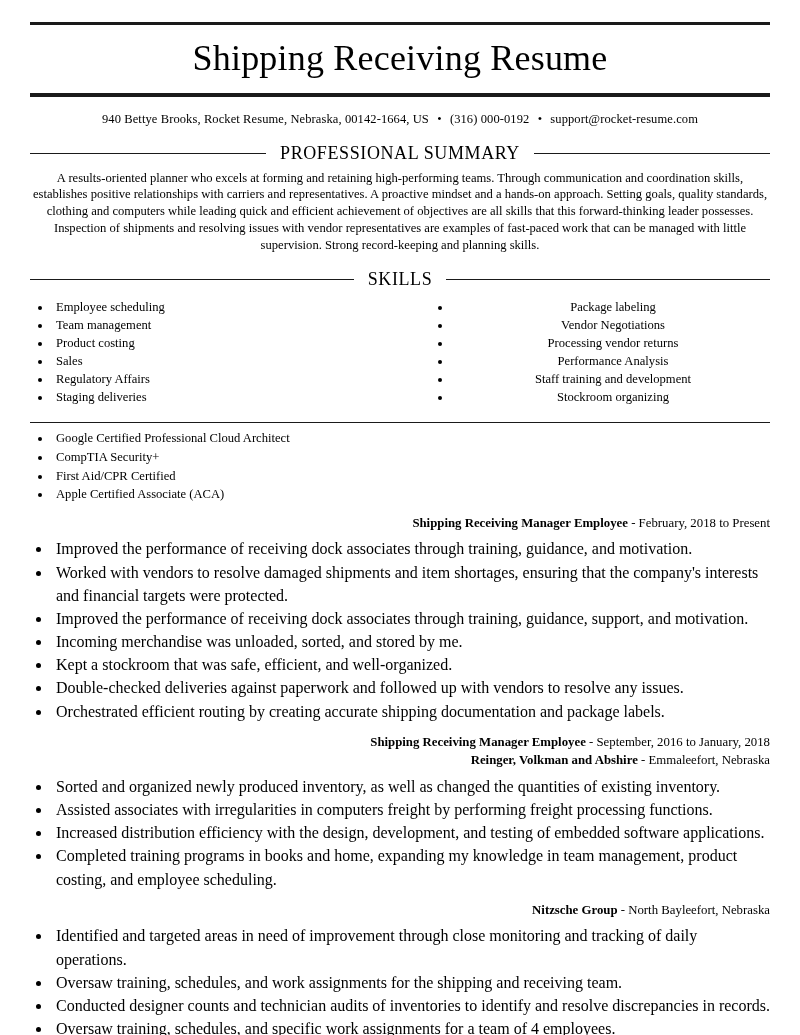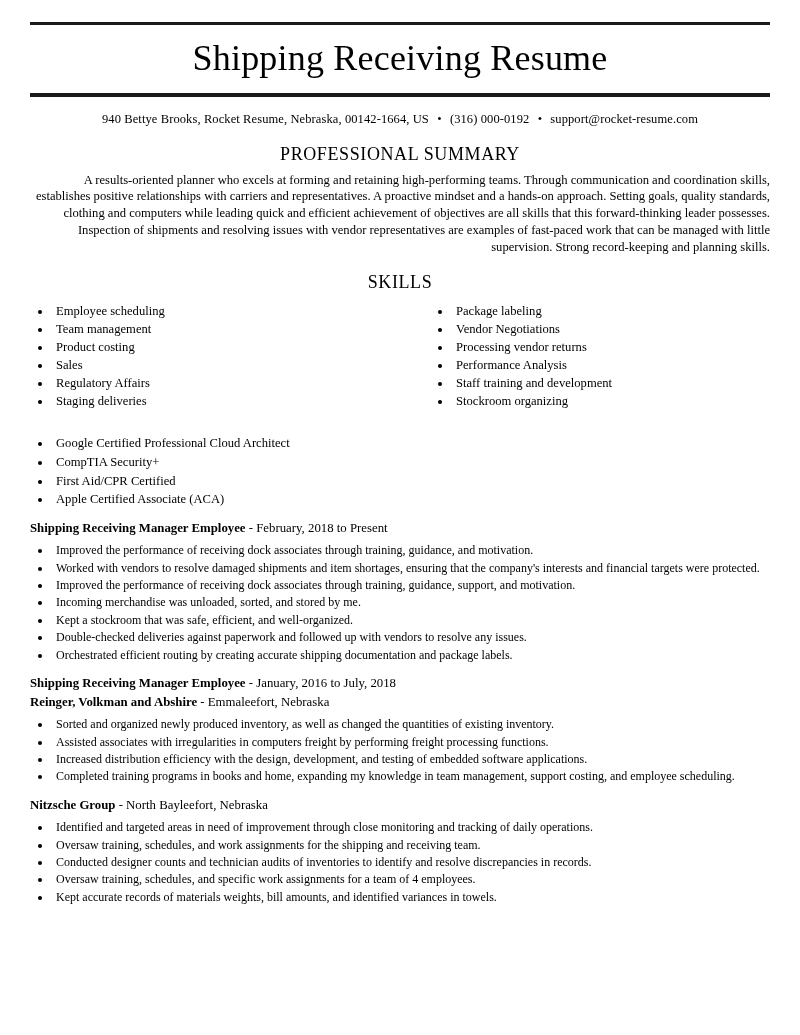--- a/index.html
+++ b/index.html
@@ -49,53 +49,53 @@
   .contact-sep {
     display: inline-block;
     padding: 0 5px;
   }
 
   .section-head {
     display: flex;
     align-items: center;
     margin-top: 16px;
     margin-bottom: 6px;
-    flex-direction: column;
   }
   .section-head .line {
     flex: 1 1 auto;
     border-top: 1px solid #1a1a1a;
     height: 0;
   }
   .section-head h2 {
     font-size: 18px;
     font-weight: normal;
     margin: 0;
     padding: 0 14px;
     letter-spacing: 0.6px;
     white-space: nowrap;
   }
 
   .summary-text {
     font-size: 12.6px;
     line-height: 1.33;
-    text-align: right;
+    text-align: center;
     margin: 4px 0 0 0;
   }
 
   .skills-cols {
     display: flex;
     margin-top: 2px;
   }
   .skills-cols .col {
     width: 50%;
     box-sizing: border-box;
   }
   .skills-cols .col.right {
     padding-left: 30px;
+    text-align: center;
   }
   ul.bullets {
     list-style: disc;
     margin: 2px 0 0 0;
     padding-left: 22px;
   }
   ul.bullets li {
     font-size: 12.6px;
     line-height: 1.43;
     padding-left: 4px;
@@ -113,31 +113,32 @@
 
   .job {
     margin-top: 10px;
   }
   .job:first-of-type {
     margin-top: 6px;
   }
   .job-line {
     font-size: 12.8px;
     line-height: 1.45;
+    text-align: right;
   }
   .job-line .b {
     font-weight: bold;
   }
   ul.duties {
     list-style: disc;
     margin: 5px 0 0 0;
     padding-left: 22px;
   }
   ul.duties li {
-    font-size: 12px;
+    font-size: 16px;
     line-height: 1.45;
     padding-left: 4px;
   }
 </style>
 </head>
 <body>
 
 <div class="page">
 
   <div class="rule-top"></div>
@@ -211,30 +212,30 @@
       <li>Improved the performance of receiving dock associates through training, guidance, support, and motivation.</li>
       <li>Incoming merchandise was unloaded, sorted, and stored by me.</li>
       <li>Kept a stockroom that was safe, efficient, and well-organized.</li>
       <li>Double-checked deliveries against paperwork and followed up with vendors to resolve any issues.</li>
       <li>Orchestrated efficient routing by creating accurate shipping documentation and package labels.</li>
     </ul>
   </div>
 
   <div class="job">
     <div class="job-line">
-      <span class="b">Shipping Receiving Manager Employee</span><span> - </span><span>January, 2016 to July, 2018</span>
+      <span class="b">Shipping Receiving Manager Employee</span><span> - </span><span>September, 2016 to January, 2018</span>
     </div>
     <div class="job-line">
       <span class="b">Reinger, Volkman and Abshire</span><span> - </span><span>Emmaleefort, Nebraska</span>
     </div>
     <ul class="duties">
       <li>Sorted and organized newly produced inventory, as well as changed the quantities of existing inventory.</li>
       <li>Assisted associates with irregularities in computers freight by performing freight processing functions.</li>
       <li>Increased distribution efficiency with the design, development, and testing of embedded software applications.</li>
-      <li>Completed training programs in books and home, expanding my knowledge in team management, support costing, and employee scheduling.</li>
+      <li>Completed training programs in books and home, expanding my knowledge in team management, product costing, and employee scheduling.</li>
     </ul>
   </div>
 
   <div class="job">
     <div class="job-line">
       <span class="b">Nitzsche Group</span><span> - </span><span>North Bayleefort, Nebraska</span>
     </div>
     <ul class="duties">
       <li>Identified and targeted areas in need of improvement through close monitoring and tracking of daily operations.</li>
       <li>Oversaw training, schedules, and work assignments for the shipping and receiving team.</li>

